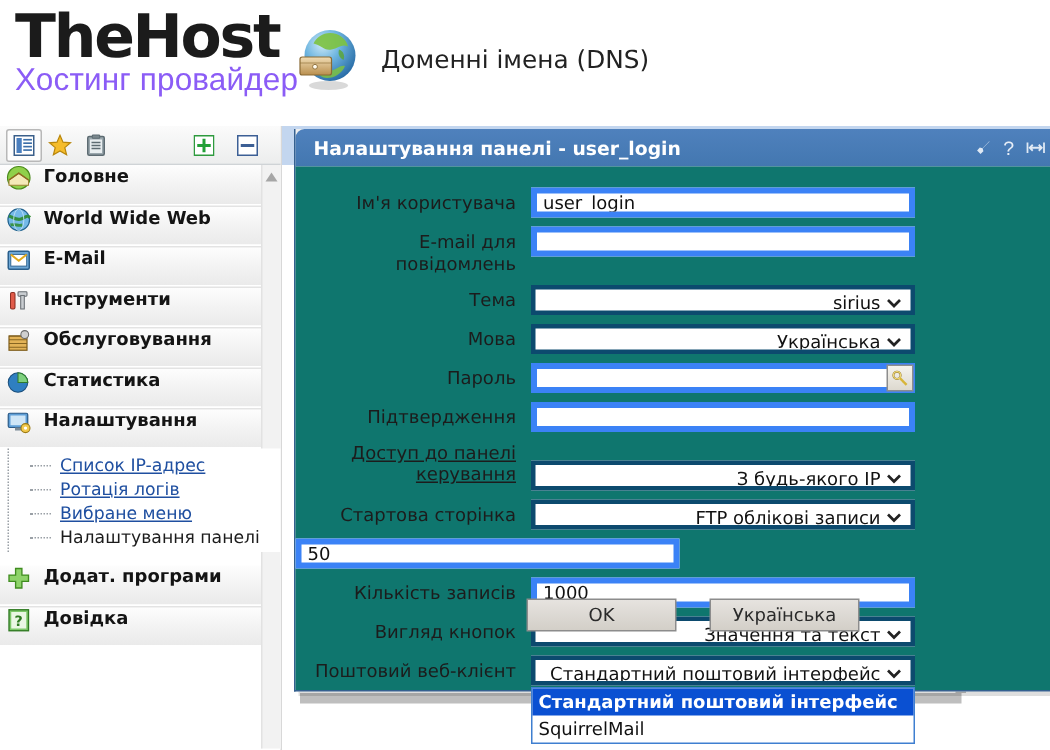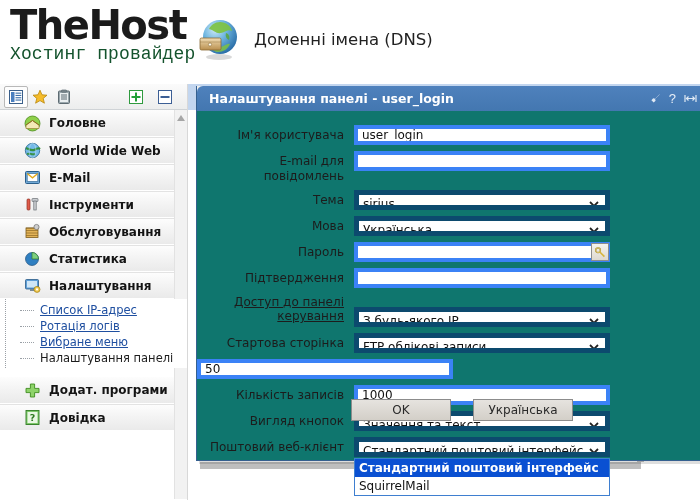--- a/index.html
+++ b/index.html
@@ -23,23 +23,23 @@
   .logo-the-host {
     font-family: "DejaVu Sans", sans-serif;
     font-weight: bold;
     font-size: 40px;
     letter-spacing: -1.5px;
     color: #1b1b1b;
     line-height: 42px;
     white-space: nowrap;
   }
   .logo-sub {
-    font-family: Liberation Mono, monospace;
-    font-size: 18px;
-    color: #14532d;
+    font-family: Liberation Sans, sans-serif;
+    font-size: 21px;
+    color: #8b5cf6;
     line-height: 20px;
     margin-top: -2px;
     letter-spacing: 0.1px;
     white-space: nowrap;
   }
   .page-title-wrap {
     position: absolute; left: 196px; top: 16px;
     display: flex; align-items: center; gap: 12px;
   }
   .globe-icon { width: 46px; height: 46px; position: relative; flex: 0 0 auto; }
@@ -72,22 +72,22 @@
   .sb-scroll-up {
     position:absolute; left:2px; top:5px; width:9px; height:6px;
   }
   .sb-scroll-up:before{
     content:""; position:absolute; left:0; top:0;
     border-left:4.5px solid transparent; border-right:4.5px solid transparent;
     border-bottom:6px solid #a6a6a6;
   }
 
   .sb-group {
-    height: 27px; display:flex; align-items:center; gap:8px;
-    padding-left: 24px; width: 175px;
+    height: 27px; display:flex; gap:8px;
+    padding-left: 4px; width: 175px;
     background: linear-gradient(to bottom,#fdfdfd 0%,#f3f3f3 50%,#eaeaea 100%);
     border-bottom: 1px solid #ffffff;
   }
   .sb-group + .sb-group { border-top: 1px solid #e3e3e3; }
   .sb-group-label {
     font-weight: bold; font-size: 12px; color: #141414; white-space: nowrap;
     font-family: "DejaVu Sans", sans-serif;
   }
   .sb-ic { width:17px; height:17px; position:relative; flex:0 0 auto; }
 
@@ -157,24 +157,25 @@
     font-family:"DejaVu Sans", sans-serif; outline:none;
   }
   .inp.withbtn { padding-right:22px; }
   .keybtn {
     position:absolute; right:1px; top:1px; width:18px; height:18px;
     background:linear-gradient(to bottom,#f5f3ee,#ddd9cf);
     border:1px solid #8d8d8d;
     display:flex; align-items:center; justify-content:center;
   }
   .sel {
-    width:100%; height:20px; border:5px solid #0c4a6e; background:#fff;
+    width:100%; height:20px; border:3px solid #0c4a6e; background:#fff;
     font-size:12px; padding:1px 20px 1px 4px; color:#111;
     position:relative; line-height:17px; white-space:nowrap; overflow:hidden;
     font-family:"DejaVu Sans", sans-serif;
+    text-align:right;
   }
   .sel .chev {
     position:absolute; right:5px; top:3px; width:12px; height:12px;
   }
 
   .dd-list {
     position:absolute; left:0; top:21px; width:256px;
     border:1px solid #3f7fd0; background:#fff; z-index:40;
   }
   .dd-opt {

